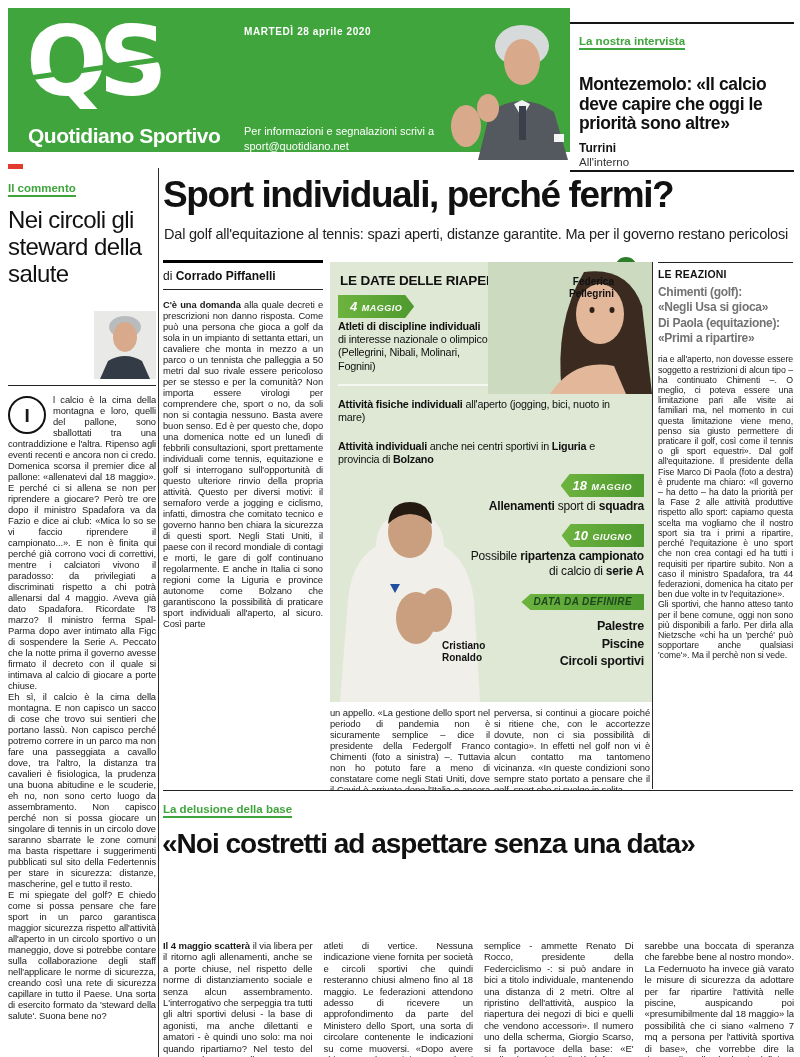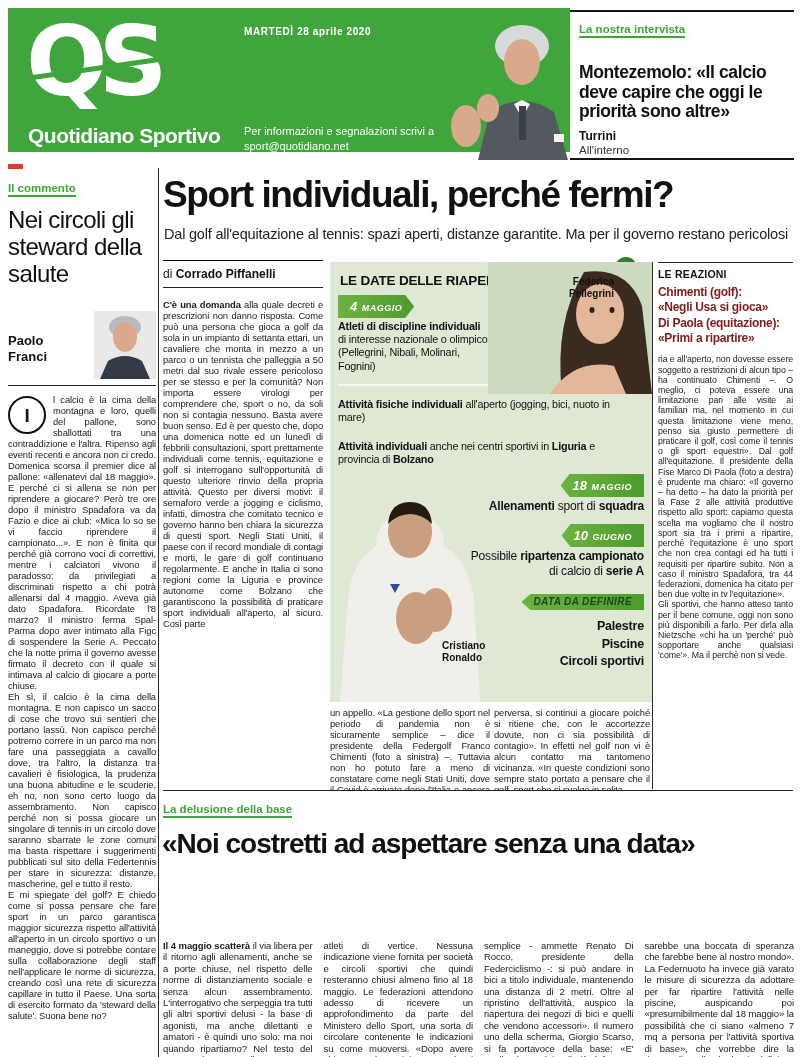--- a/index.html
+++ b/index.html
@@ -16,21 +16,21 @@
   
   #green-band { left:8px; top:8px; width:562px; height:144px; background:#3fa53c; }
   #qs-logo { left:18px; top:4px; color:#fff; font-weight:700; font-size:96px;
              letter-spacing:-9px; line-height:1.05; font-family:"DejaVu Sans", sans-serif; }
   #qs-logo .qline { position:absolute; left:6px; top:54px; width:128px; height:5px; background:#3fa53c; transform:rotate(-8deg); }
   #paper-name { left:20px; top:116px; color:#fff; font-weight:700; font-size:21px; letter-spacing:-0.5px; }
   #issue-date { left:236px; top:18px; color:#fff; font-weight:700; font-size:10px; letter-spacing:0.6px; }
   #contact { left:236px; top:116px; color:#fff; font-size:11px; line-height:1.35; }
   #montezemolo-photo { left:418px; top:14px; width:152px; height:138px; }
 
-  #interview-box { left:570px; top:10px; width:224px; height:150px; background:#fff;
+  #interview-box { left:570px; top:22px; width:224px; height:150px; background:#fff;
                    border-top:2px solid #151515; border-bottom:2px solid #151515; padding:7px 4px 0 9px; }
   .kicker-green { color:#3fa53c; font-weight:700; font-size:11.5px; display:inline-block;
                   border-bottom:2px solid #3fa53c; padding-bottom:1px; }
   #interview-headline { font-size:17.5px; font-weight:700; line-height:1.12; margin-top:25px; letter-spacing:-0.4px; }
   #interview-author { font-weight:700; font-size:12px; margin-top:7px; }
   #interview-note { font-size:11.5px; color:#333; margin-top:1px; }
 
   
   .vline { background:#2a2a2a; width:1px; }
   #divider-left { left:158px; top:168px; height:889px; }
@@ -46,21 +46,21 @@
   #franci-photo { position:absolute; right:0; top:0; width:62px; height:68px; }
   #commento hr { border:none; border-top:1px solid #222; margin:4px 0 8px; }
   .bodytext { font-size:9.4px; line-height:1.17; letter-spacing:-0.1px; color:#1a1a1a; }
   .bodytext p + p { margin-top:0; }
   #dropcap { float:left; width:38px; height:38px; border:2px solid #111; border-radius:50%;
              text-align:center; line-height:36px; font-weight:700; font-size:19px; margin:2px 7px 2px 0; }
 
   
   #main-headline { left:163px; top:174px; width:632px; font-size:37px; font-weight:700; letter-spacing:-1.4px; }
   #main-subhead { left:164px; top:226px; width:632px; font-size:14.5px; color:#222; letter-spacing:-0.2px; }
-  #byline-box { left:163px; top:260px; width:160px; border-top:1px solid #000000; border-bottom:1px solid #222;
+  #byline-box { left:163px; top:260px; width:160px; border-top:3px solid #000000; border-bottom:1px solid #222;
                 padding:6px 0; font-size:12px; }
   #main-col1 { left:163px; top:299px; width:160px; height:491px; overflow:hidden; }
   #main-col2 { left:330px; top:707px; width:160px; height:84px; overflow:hidden; }
   #main-col3 { left:494px; top:707px; width:156px; height:84px; overflow:hidden; }
 
   
   #dates-box { left:330px; top:262px; width:322px; height:440px; background:#dfe8d5; }
   #dates-title { position:absolute; left:10px; top:11px; font-weight:700; font-size:13.5px; letter-spacing:-0.2px; }
   #padlock-icon { position:absolute; right:6px; top:-6px; }
   .ribbon { position:absolute; color:#fff; font-style:italic; font-weight:700;
@@ -83,21 +83,21 @@
   #ribbon-10giugno { right:8px; top:262px; }
   #ribbon-data { right:8px; top:332px; color:#1d4620; font-size:10px; letter-spacing:0.4px; }
   .right-item { position:absolute; right:8px; text-align:right; font-size:12px; letter-spacing:-0.2px; }
   #item-18 { top:237px; width:190px; }
   #item-10 { top:287px; width:200px; line-height:1.25;text-align:right; }
   #item-data { top:356px; font-weight:700; font-size:12.5px; line-height:1.4; }
 
   
   #reactions { left:658px; top:262px; width:135px; height:525px; border-top:1px solid #222; padding-top:5px; overflow:hidden; }
   #reactions-kicker { font-weight:700; font-size:10.5px; letter-spacing:0.2px; }
-  #reactions-headline { color:#7f1d1d; font-weight:700; font-size:12px; line-height:1.28; letter-spacing:-0.3px; margin-top:5px; }
+  #reactions-headline { color:#737373; font-weight:700; font-size:12px; line-height:1.28; letter-spacing:-0.3px; margin-top:5px; }
   #reactions-body { margin-top:8px; font-size:8.8px; line-height:1.16; }
 
   
   #bottom-rule { left:163px; top:790px; width:630px; height:1px; background:#222; }
   #bottom-kicker { left:163px; top:803px; }
   #bottom-headline { left:162px; top:828px; width:632px; font-size:28px; font-weight:700; letter-spacing:-1px; }
   #bottom-cols { left:163px; top:893px; width:631px; height:164px; display:flex; gap:11px; }
   #bottom-cols .bcol { flex:1; overflow:hidden;margin-top:47px; }
   #bottom-cols .bodytext { font-size:9.5px; line-height:1.2; }
 </style>
@@ -136,22 +136,20 @@
 
 <div class="abs vline" id="divider-left"></div>
 <div class="abs vline" id="divider-right"></div>
 <div class="abs" id="page-right-edge"></div>
 <div class="abs" id="red-section-marker"></div>
 
 <div class="abs" id="commento">
   <span class="kicker-green">Il commento</span>
   <div id="commento-headline">Nei circoli gli steward della salute</div>
   <div id="commento-authorrow">
-    <div id="commento-author" class="pre">Paolo
-Franci</div>
     <div id="franci-photo">
       <svg width="62" height="68" viewBox="0 0 62 68">
         <rect width="62" height="68" fill="#e9e9e7"></rect>
         <ellipse cx="31" cy="16" rx="16" ry="11" fill="#b9bcbe"></ellipse>
         <ellipse cx="31" cy="26" rx="12" ry="15" fill="#d9a98b"></ellipse>
         <path d="M6 68 L14 50 Q31 40 48 50 L56 68 Z" fill="#333b46"></path>
       </svg>
     </div>
   </div>
   <hr>

